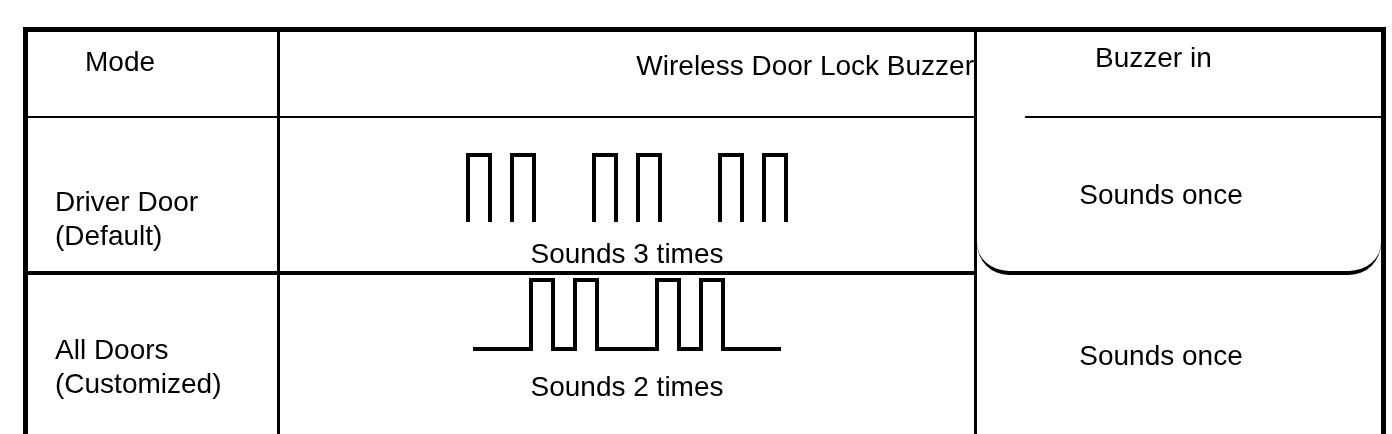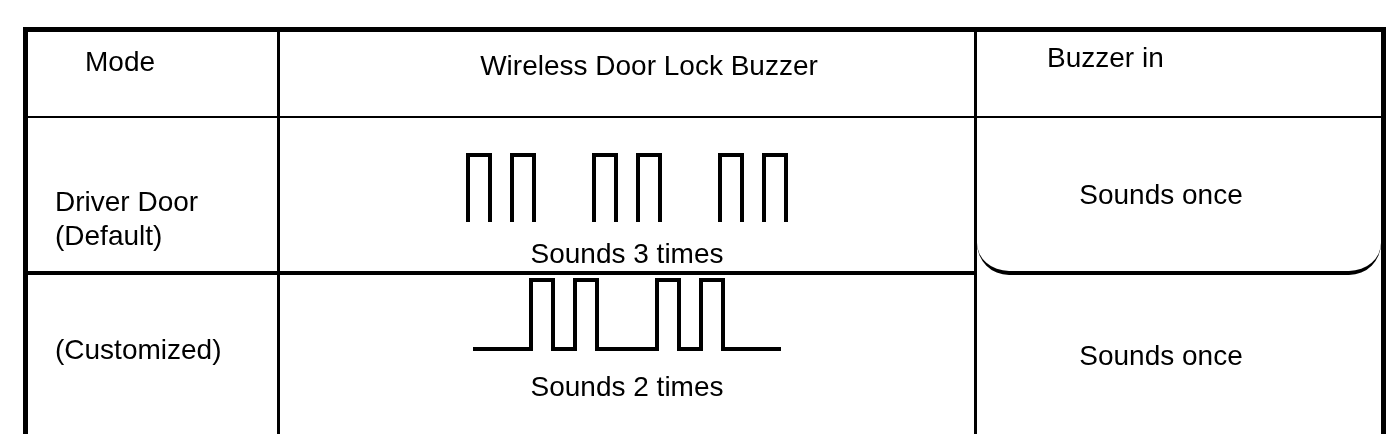--- a/index.html
+++ b/index.html
@@ -28,22 +28,22 @@
   .cell {
     box-sizing: border-box;
     font-size: 28px;
     line-height: 34px;
   }
   .v-border { border-right: 3px solid #000000; }
   .h-border-thin { border-bottom: 2px solid #000000; }
   .h-border-thick { border-bottom: 4px solid #000000; }
 
   .h-mode   { padding: 13px 0 0 57px; }
-  .h-buzzer { padding-top: 17px; text-align: center; padding-left: 44px; }
-  .h-meter  { padding: 9px 0 0 70px; }
+  .h-buzzer { padding-top: 17px; text-align: right; padding-left: 44px; }
+  .h-meter  { padding: 9px 0 0 70px; margin-left: 48px; }
   .h-meter .line { display: block; }
 
   .mode-cell .line { display: block; }
   .mode-r1 { padding: 67px 0 0 27px; }
   .mode-r2 { padding: 58px 0 0 27px; }
 
   .wave-cell {
     display: flex;
     flex-direction: column;
     align-items: center;
@@ -86,20 +86,21 @@
       <svg class="waveform-svg" xmlns="http://www.w3.org/2000/svg" width="438" height="73">
           <polyline points="2,71 60,71 60,2 82,2 82,71 104,71 104,2 126,2 126,71 186,71 186,2 208,2 208,71 230,71 230,2 252,2 252,71 312,71 312,2 334,2 334,71 356,71 356,2 378,2 378,71 436,71" fill="none" stroke="#000000" stroke-width="4" stroke-linejoin="miter"></polyline>
         </svg>
       <span class="wave-label-r1">Sounds 3 times</span>
     </div>
     <div class="cell h-border-thick meter-cell">
       <span class="meter-text">Sounds once</span>
     </div>
 
     <div class="cell v-border mode-cell mode-r2">
+      <span class="line">All Doors</span>
       <span class="line">(Customized)</span>
     </div>
     <div class="cell v-border wave-cell wave-r2">
       <svg class="waveform-svg" xmlns="http://www.w3.org/2000/svg" width="312" height="73">
           <polyline points="2,71 60,71 60,2 82,2 82,71 104,71 104,2 126,2 126,71 186,71 186,2 208,2 208,71 230,71 230,2 252,2 252,71 310,71" fill="none" stroke="#000000" stroke-width="4" stroke-linejoin="miter"></polyline>
         </svg>
       <span class="wave-label-r2">Sounds 2 times</span>
     </div>
     <div class="cell meter-cell">
       <span class="meter-text">Sounds once</span>

